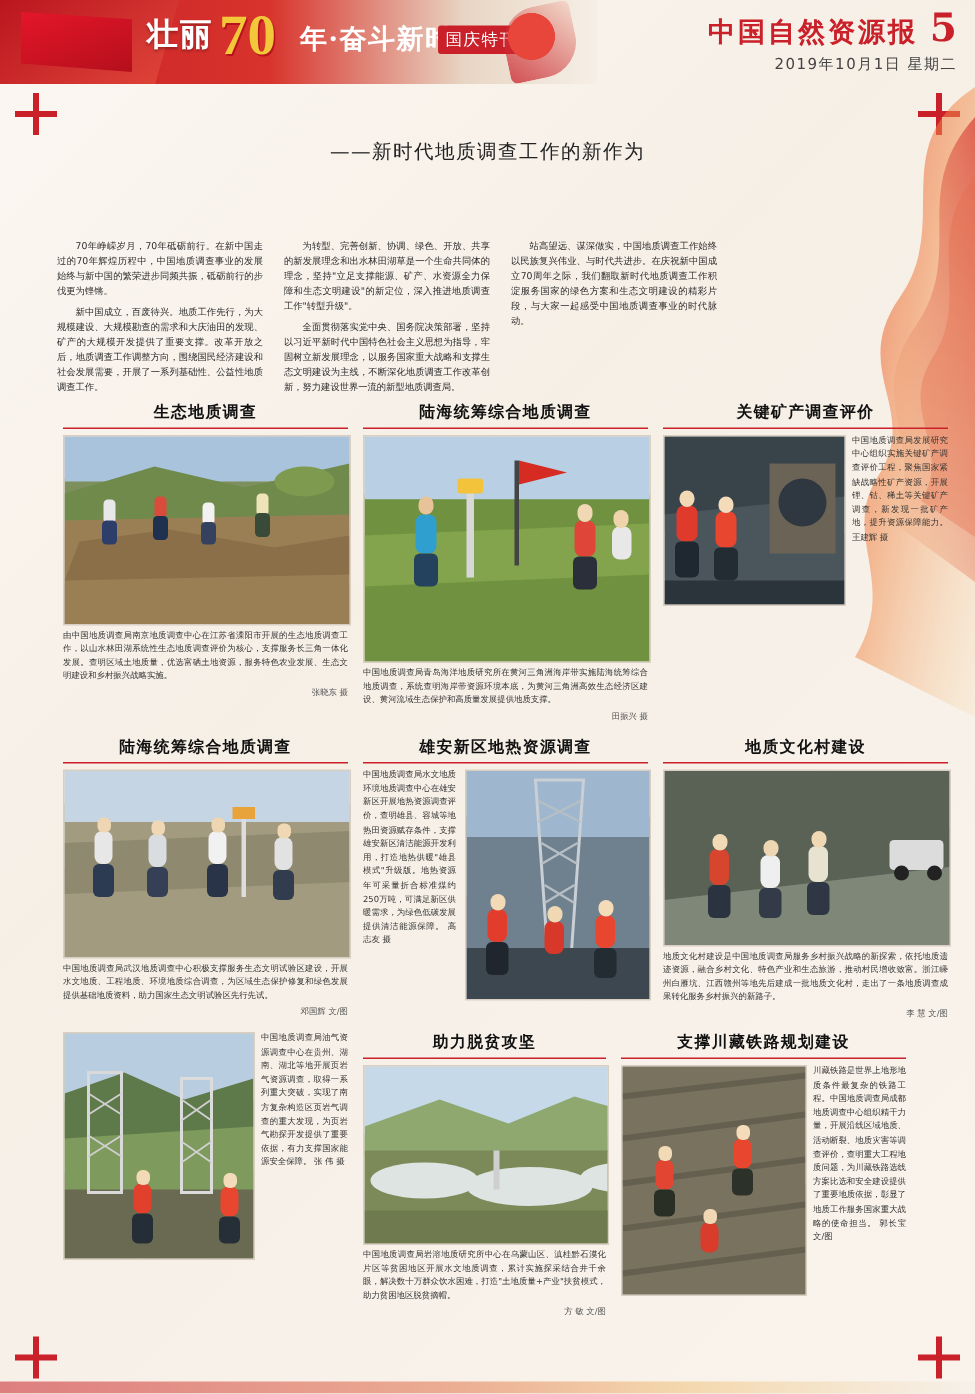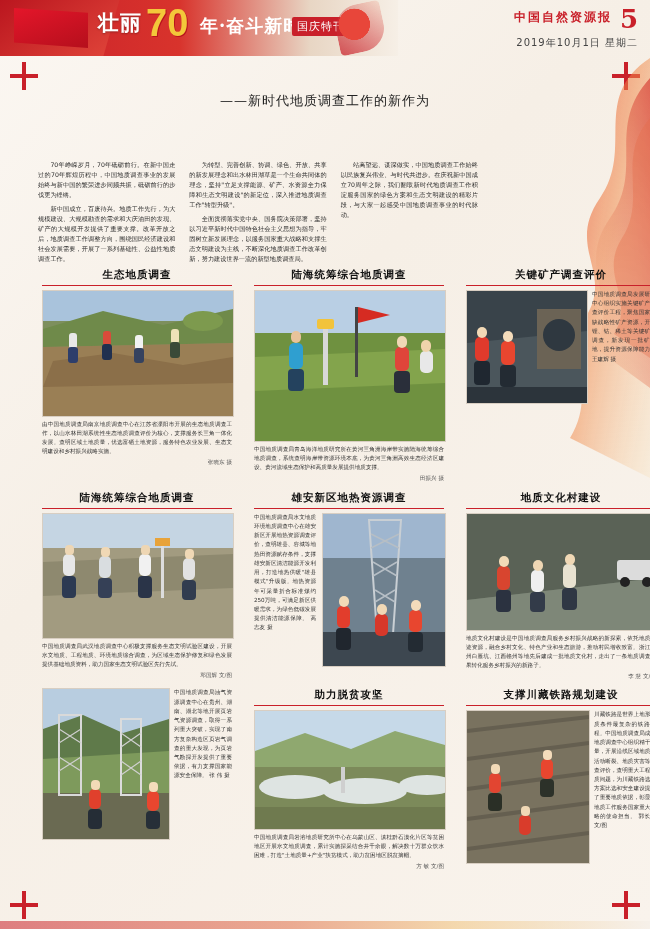--- a/index.html
+++ b/index.html
@@ -36,21 +36,21 @@
   }
   .mast-title{
     position:absolute;left:98px;top:9px;
     color:#fff;font-size:21px;font-weight:bold;letter-spacing:1px;
     font-family:"DejaVu Serif","Liberation Serif",serif;
     text-shadow:0 1px 2px rgba(0,0,0,.3);
   }
   .mast-70{
     position:absolute;left:146px;top:2px;
     font-size:38px;font-weight:bold;color:#f3c73a;
-    font-family:Liberation Sans, sans-serif;
+    font-family:Liberation Serif, serif;
     text-shadow:1px 1px 0 #b8131d;
   }
   .mast-title2{
     position:absolute;left:200px;top:14px;
     color:#fff;font-size:18px;font-weight:bold;letter-spacing:1px;
     font-family:"DejaVu Serif","Liberation Serif",serif;
   }
   .mast-badge{
     position:absolute;left:292px;top:17px;
     background:#c9202a;color:#fff;font-size:11px;padding:2px 5px;border-radius:2px;
@@ -61,21 +61,21 @@
     background:radial-gradient(circle at 40% 40%,#e8463a 0 38%,rgba(232,70,58,0) 39%),
                linear-gradient(45deg,rgba(201,32,42,.75),rgba(240,150,120,.2));
     border-radius:50% 10% 50% 10%;
     transform:rotate(-12deg);
   }
   .mast-right{
     flex:1;position:relative;
   }
   .paper-name{
     position:absolute;right:38px;top:9px;
-    font-size:12px;font-weight:bold;color:#c9202a;letter-spacing:2px;
+    font-size:18px;font-weight:bold;color:#c9202a;letter-spacing:2px;
     font-family:Liberation Mono, monospace;
   }
   .page-num{
     position:absolute;right:12px;top:4px;
     font-size:26px;font-weight:bold;color:#c9202a;
     font-family:"DejaVu Serif","Liberation Serif",serif;
   }
   .mast-date{
     position:absolute;right:12px;top:36px;
     font-size:10px;color:#444;letter-spacing:1px;
@@ -116,21 +116,21 @@
   .lead{
     position:absolute;left:38px;top:160px;width:440px;
     display:flex;gap:14px;
   }
   .lead-col{
     width:140px;font-size:6.2px;line-height:1.62;color:#2b2b2b;text-align:justify;
   }
   .lead-col p{margin:0 0 4px 0;text-indent:2em;}
   
   .blocks{position:absolute;left:30px;top:268px;width:590px;}
-  .row{display:flex;gap:22px;margin-bottom:8px;padding-left:12px;}
+  .row{display:flex;gap:10px;margin-bottom:8px;padding-left:12px;}
   .block{position:relative;}
   .blk-title{
     text-align:center;font-size:10.5px;font-weight:bold;color:#111;
     letter-spacing:1px;padding-bottom:3px;margin-bottom:4px;
     border-bottom:1px solid #c9202a;
     font-family:"DejaVu Serif","Liberation Serif",serif;
   }
   .photo{
     width:100%;border:1px solid #d8cec2;display:block;position:relative;overflow:hidden;
   }
@@ -433,21 +433,21 @@
           </div>
           <div style="width:58px">
             <div class="vcap">
               <span>中国地质调查局油气资源调查中心在贵州、湖南、湖北等地开展页岩气资源调查，取得一系列重大突破，实现了南方复杂构造区页岩气调查的重大发现，为页岩气勘探开发提供了重要依据，有力支撑国家能源安全保障。</span>
               <span class="sig">张 伟 摄</span>
             </div>
           </div>
         </div>
       </div>
 
-      <div class="block" style="width:190px">
+      <div class="block" style="width:162px">
         <div class="blk-title">助力脱贫攻坚</div>
         <div class="photo ph ph8" style="height:118px">
           <svg viewBox="0 0 190 118" width="190" height="118">
             <rect x="0" y="0" width="190" height="46" fill="#c6d9e8"></rect>
             <path d="M0,40 L50,22 L96,38 L140,20 L190,34 L190,56 L0,60 Z" fill="#8fa86f"></path>
             <rect x="0" y="56" width="190" height="62" fill="#7c8a5a"></rect>
             <g fill="#e9eef1" opacity=".9">
               <ellipse cx="40" cy="76" rx="36" ry="12"></ellipse>
               <ellipse cx="110" cy="80" rx="42" ry="13"></ellipse>
               <ellipse cx="172" cy="74" rx="28" ry="10"></ellipse>

